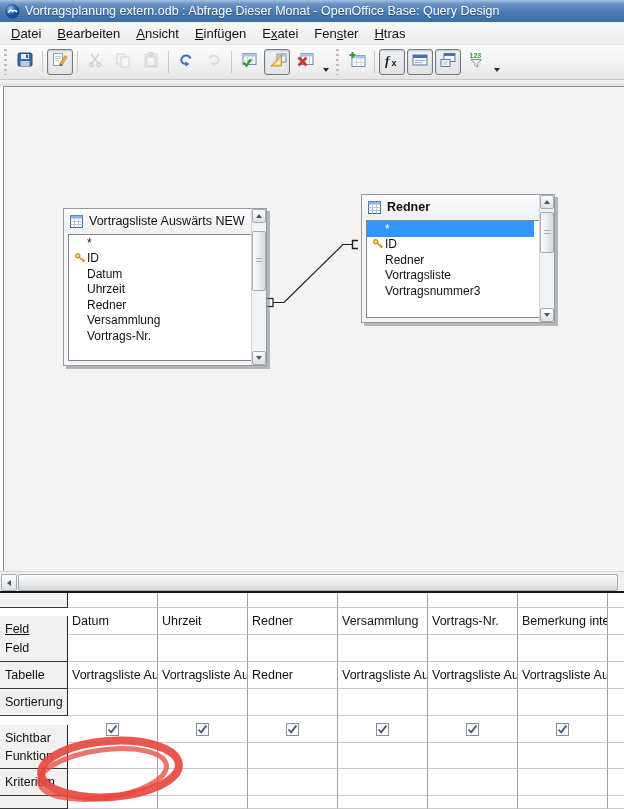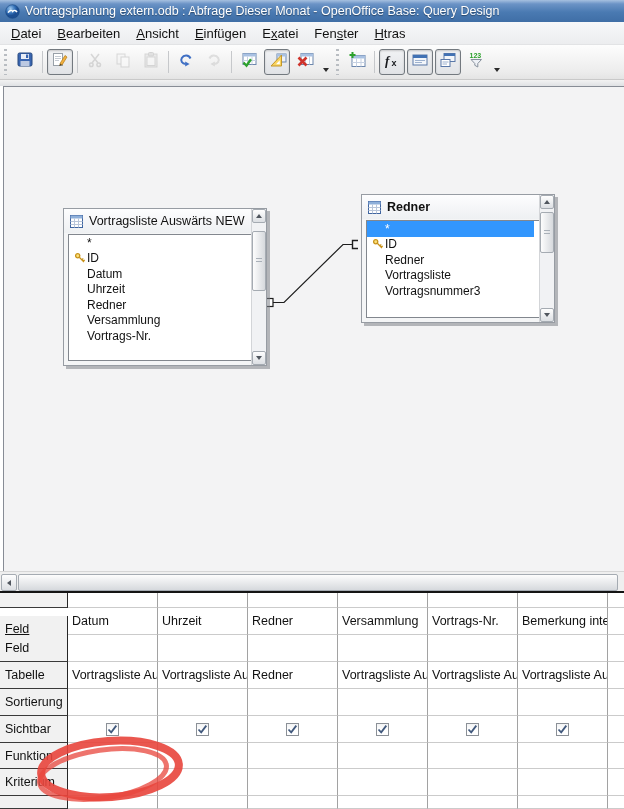--- a/index.html
+++ b/index.html
@@ -391,21 +391,21 @@
       </div>
     <div class="hs-thumb"></div>
   </div>
 
   <div class="grid" id="grid">
       <div class="g-rowlabel" style="top: 0px; height: 15px;"></div>
       <div class="g-rowlabel" style="top: 23px; height: 27px; text-decoration: underline;">Feld</div>
       <div class="g-rowlabel" style="top: 42px; height: 27px;">Feld</div>
       <div class="g-rowlabel" style="top: 69px; height: 27px;">Tabelle</div>
       <div class="g-rowlabel" style="top: 96px; height: 27px;">Sortierung</div>
-      <div class="g-rowlabel" style="top: 123px; height: 27px;">Sichtbar</div>
+      <div class="g-rowlabel" style="top: 132px; height: 27px;">Sichtbar</div>
       <div class="g-rowlabel" style="top: 150px; height: 26px;">Funktion</div>
       <div class="g-rowlabel" style="top: 176px; height: 27px;">Kriterium</div>
       <div class="g-rowlabel" style="top: 203px; height: 13px;"></div>
       <div class="g-col" style="left: 68px; width: 90px; top: 0px; height: 216px;">
         <div class="g-cell" style="top: 0px; height: 15px;"></div>
         <div class="g-cell" style="top: 15px; height: 27px;">Datum</div>
         <div class="g-cell" style="top: 42px; height: 27px;"></div>
         <div class="g-cell" style="top: 69px; height: 27px;">Vortragsliste Auswärts NEW</div>
         <div class="g-cell" style="top: 96px; height: 27px;"></div>
         <div class="g-cell center" style="top: 123px; height: 27px;">

